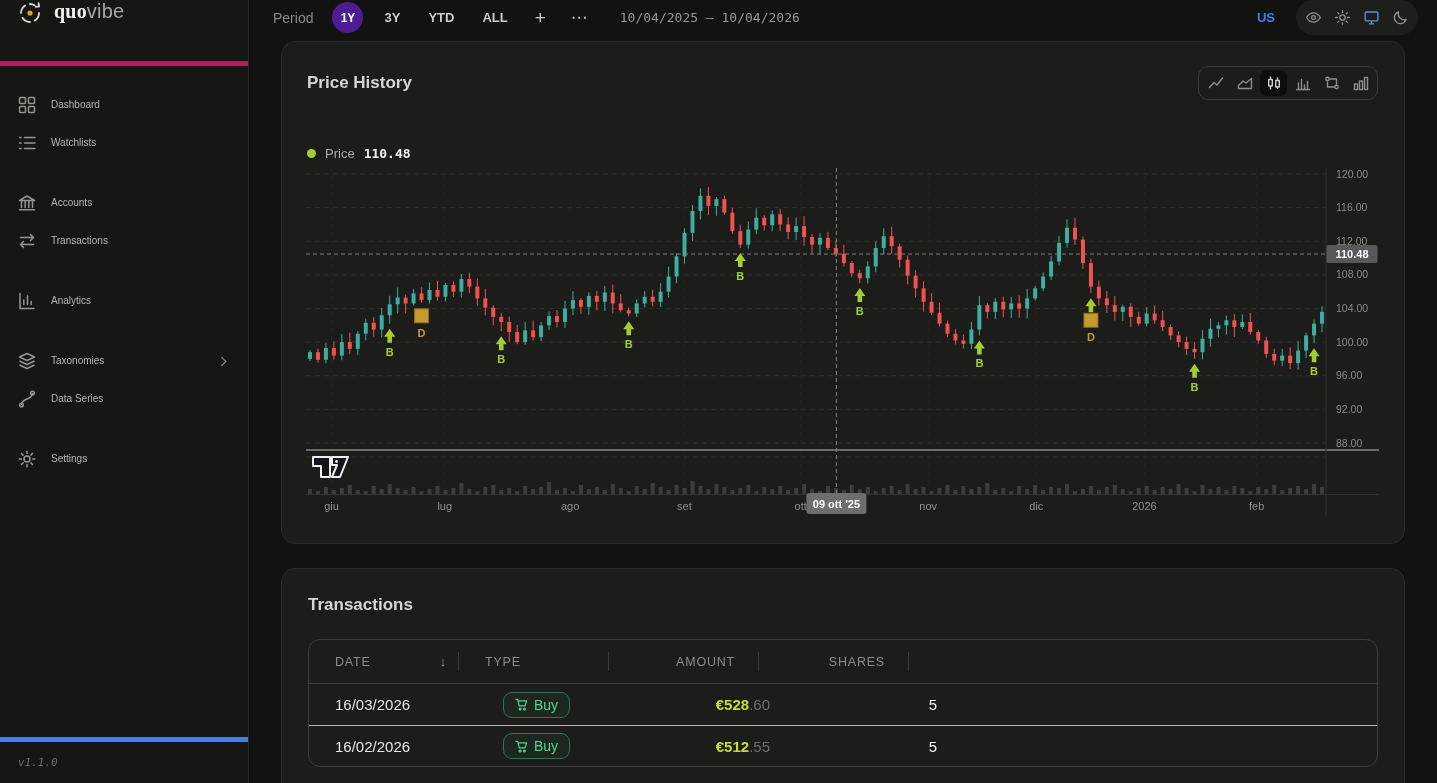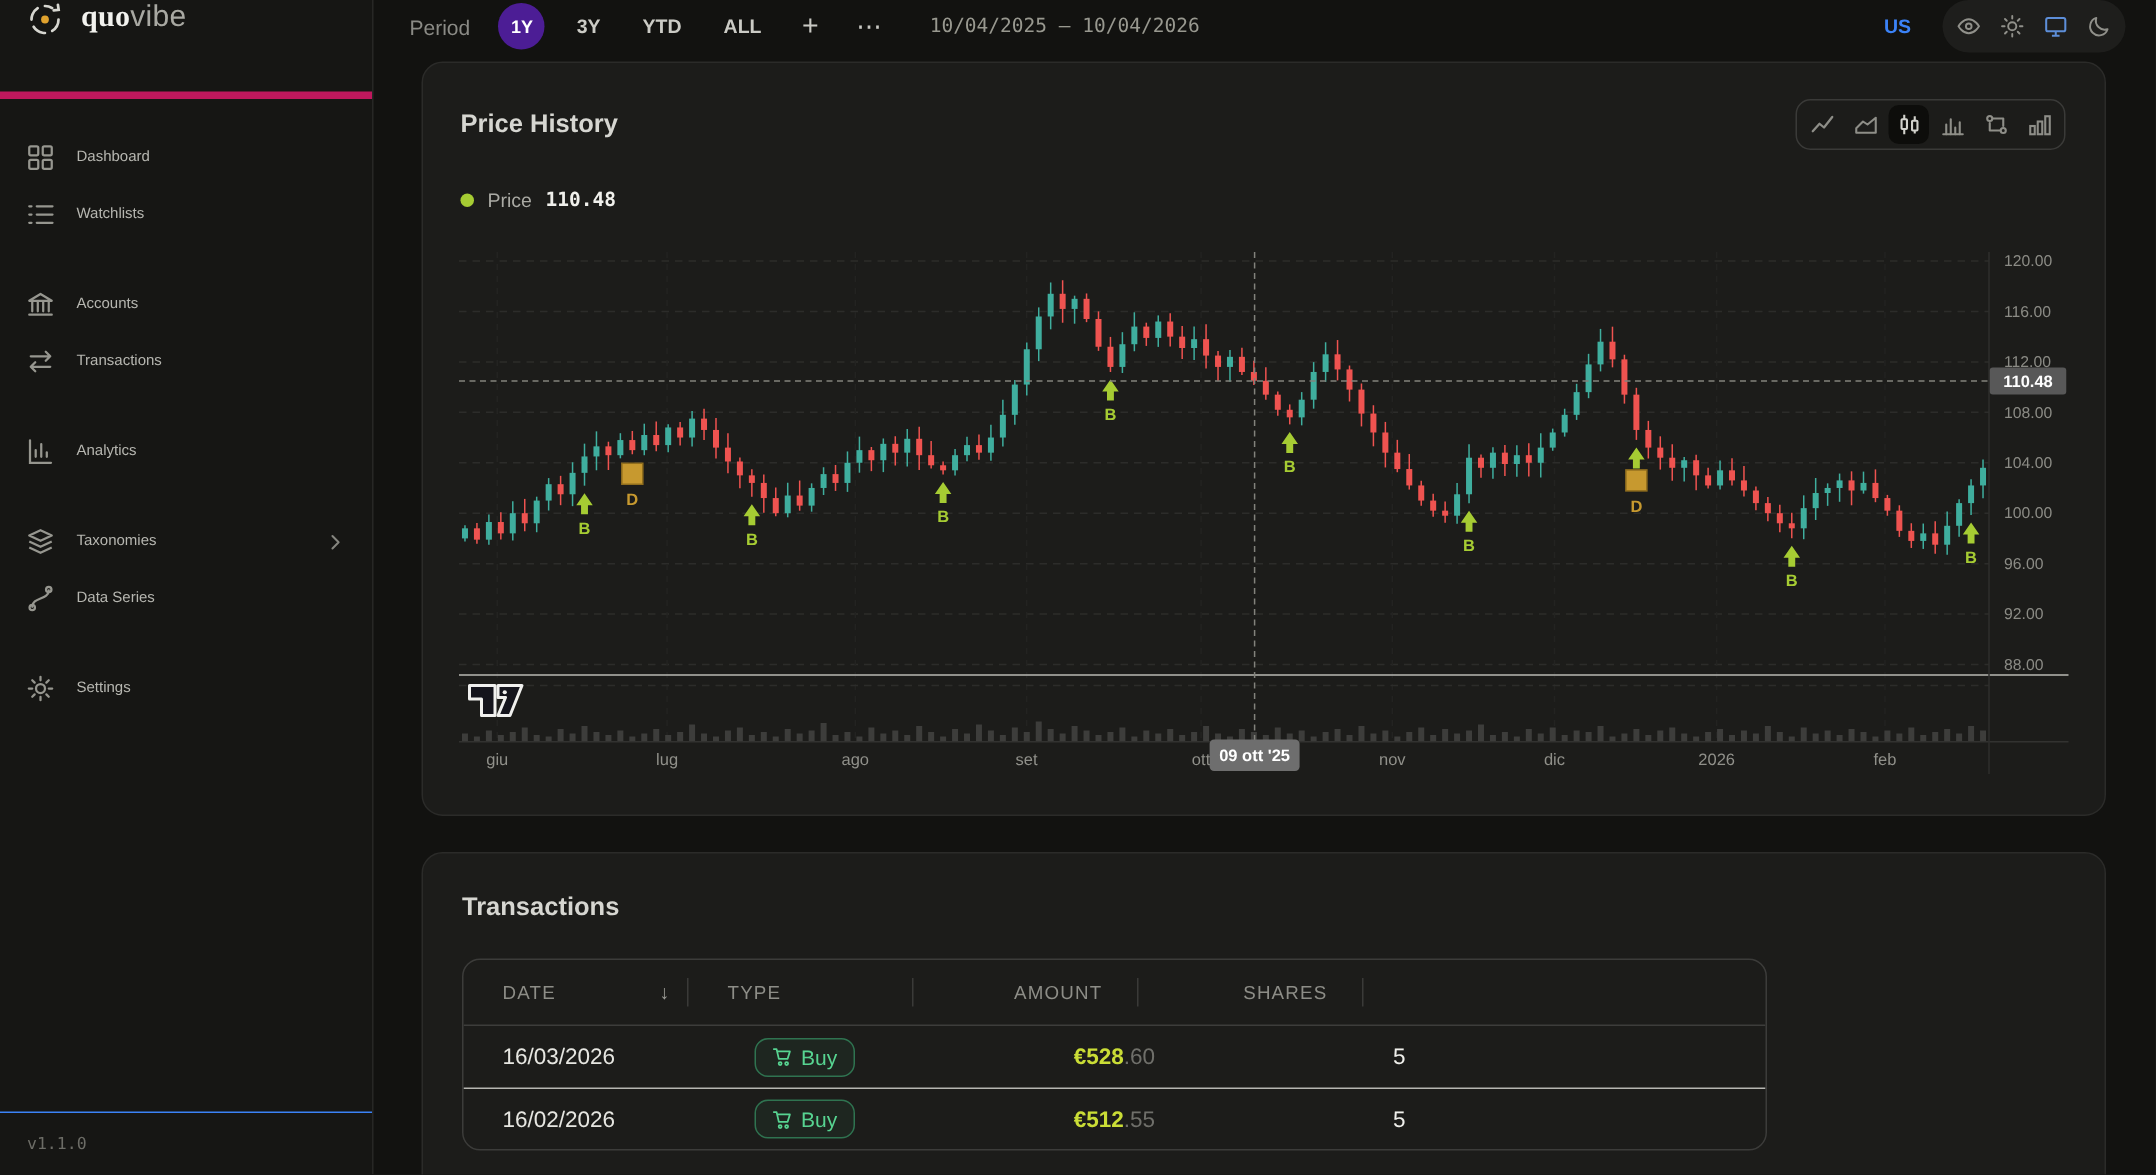--- a/index.html
+++ b/index.html
@@ -17,21 +17,21 @@
   .brand b { font-family:"Liberation Serif", serif; font-weight:700; color:#f2f2ee; }
   .brand span { color:#a8a8a2; font-weight:400; }
   .nav { flex:1; padding:20px 9px 0 9px; }
   .nav-group { margin-bottom:22px; }
   .nav-item { display:flex; align-items:center; gap:14px; height:38px; padding:0 8px; border-radius:8px; color:#b6b6b0; font-size:10px; cursor:pointer; }
   .nicon { width:20px; height:20px; color:#96968f; display:flex; }
   .nicon svg, .nchev svg { width:20px; height:20px; }
   .nchev { margin-left:auto; color:#85857f; display:flex; }
   .nchev svg { width:15px; height:15px; }
   .nlabel { line-height:1; }
-  .side-foot { border-top:1px solid #3b82f6; padding:14px 18px; font-family:"DejaVu Sans Mono", monospace; font-size:11px; color:#6c6c66; }
+  .side-foot { border-top:5px solid #3b82f6; padding:14px 18px; font-family:"DejaVu Sans Mono", monospace; font-size:11px; color:#6c6c66;font-style:italic; }
   
   .main-col { flex:1; display:flex; flex-direction:column; }
   .topbar { height:52px; display:flex; align-items:center; padding:0 20px 0 24px; }
   .period-label { color:#8a8a85; font-size:14px; margin-right:12px; }
   .pbtn { font-family:inherit; font-size:13px; font-weight:700; color:#cbcbc5; background:none; border:none; padding:0 14px; cursor:pointer; }
   .pbtn.active { width:31px; height:31px; border-radius:50%; background:#4c1d95; color:#fff; padding:0; margin:0 7px; font-size:12px; }
   .icon-btn { font-family:inherit; background:none; border:none; color:#c8c8c3; cursor:pointer; }
   .add-btn { font-size:19px; padding:0 13px; font-weight:400; }
   .more-btn { font-size:17px; padding:0 12px; letter-spacing:2px; }
   .date-range { font-family:"DejaVu Sans Mono", monospace; font-size:13px; color:#98988f; margin-left:18px; }
@@ -44,29 +44,29 @@
   .content { flex:1; padding:6px 33px 0 32px; }
   
   .card { background:#1c1c1a; border:1px solid #2b2b29; border-radius:14px; position:relative; }
   .chart-card { height:503px; overflow:hidden; }
   .card h2 { font-size:17px; color:#d6d6d1; margin:0; font-weight:700; }
   .chart-head { display:flex; justify-content:space-between; align-items:center; padding:24px 26px 0 25px; position:relative; z-index:2; }
   .chart-toolbar { display:flex; border:1px solid #3a3a38; border-radius:10px; padding:3px; gap:2px; background:#1c1c1a; }
   .ct-btn { width:27px; height:26px; border-radius:7px; display:flex; align-items:center; justify-content:center; color:#8e8e88; background:none; border:none; cursor:pointer; }
   .ct-btn.active { background:#0d0d0b; color:#d2d2cc; }
   .ct-btn svg { width:16px; height:16px; }
-  .legend { position:absolute; left:25px; top:84px; display:flex; align-items:center; gap:9px; font-size:13px; z-index:2; }
+  .legend { position:absolute; left:25px; top:104px; display:flex; align-items:center; gap:9px; font-size:13px; z-index:2; }
   .legend .dot { width:9px; height:9px; border-radius:50%; }
   .legend .lab { color:#aaaaa4; }
   .legend .val { color:#f0f0ec; font-family:"DejaVu Sans Mono", monospace; font-weight:700; }
   svg.chart { position:absolute; left:0; top:0; }
   svg.chart text { font-family:"Liberation Sans", sans-serif; }
   
   .tx-card { margin-top:24px; height:340px; padding:26px; }
-  .tx-table { margin-top:24px; border:1px solid #3c3c3a; border-radius:12px; overflow:hidden; width:870px; }
+  .tx-table { margin-top:24px; border:1px solid #3c3c3a; border-radius:12px; overflow:hidden; width:1070px; }
   .tx-row { display:grid; grid-template-columns:150px 150px 150px 150px 1fr; align-items:center; }
   .tx-row.head { height:44px; color:#8d8d87; font-size:12.5px; letter-spacing:.8px; border-bottom:1px solid #3d3d3b; }
   .head-cell { display:flex; align-items:center; height:19px; border-right:1px solid #3a3a38; padding:0 11px 0 26px; cursor:pointer; }
   .head-cell.right { justify-content:flex-end; padding-right:23px; }
   .head-cell.filler { border-right:none; cursor:default; }
   .sort-arrow { margin-left:auto; font-size:13px; color:#9d9d97; }
   .tx-row.body { height:41px; font-size:15px;gap:17px; }
   .tx-row.body.sep { border-top:1px solid rgba(233,233,228,.75); }
   .c-date { padding-left:26px; color:#e6e6e1; }
   .c-type { padding-left:27px; }

